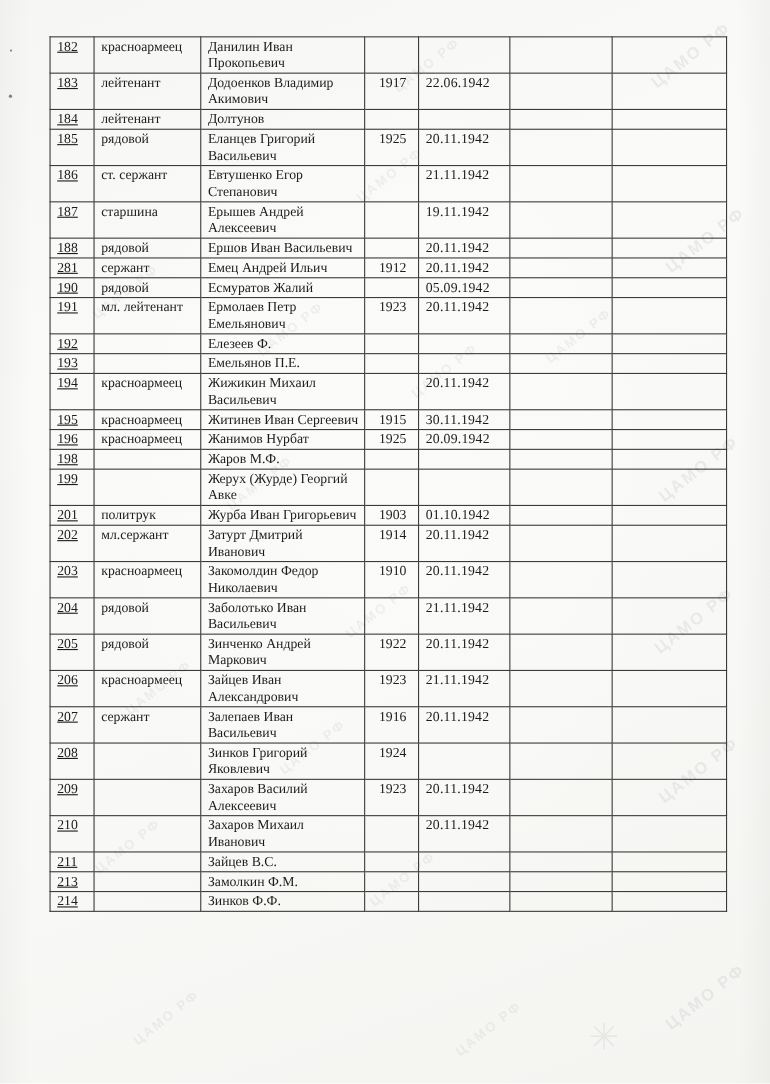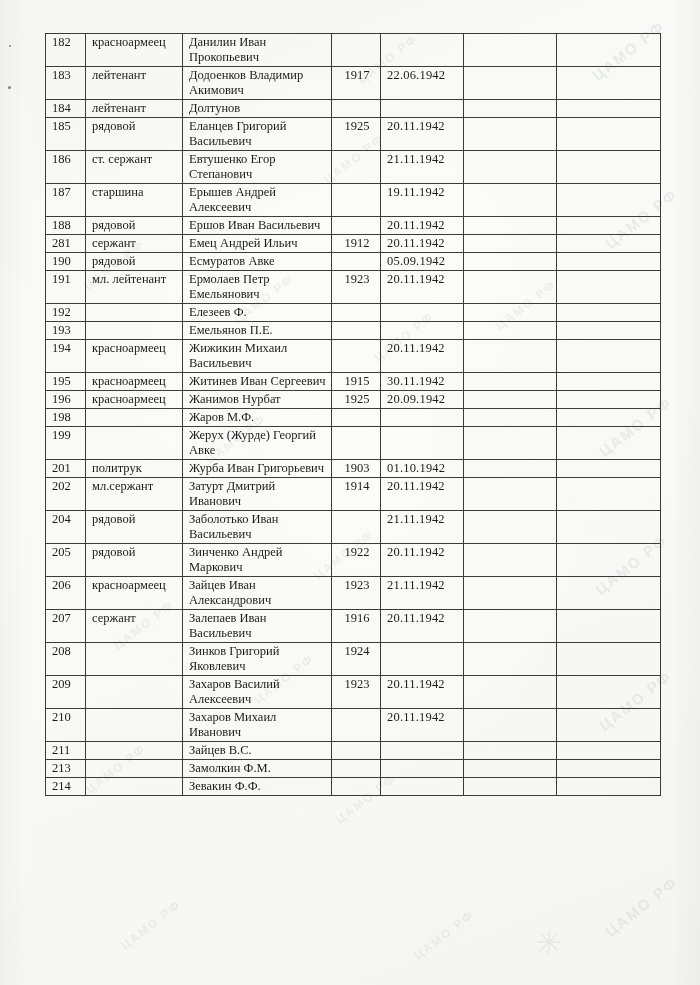--- a/index.html
+++ b/index.html
@@ -72,21 +72,21 @@
     font-size: 12.5px;
     line-height: 15px;
   }
   table.roster td {
     border: 1px solid #3b3b3b;
     vertical-align: top;
     padding: 1px 4px 1px 6px;
     overflow: hidden;
     word-wrap: break-word;
   }
-  td.c-num  { padding-left: 9px; }
+  td.c-num  { padding-left: 9px; text-decoration: underline; }
   td.c-year { text-align: center; padding-left: 2px; padding-right: 2px; }
   td.c-date { padding-left: 7px; letter-spacing: 0.2px; }
 </style>
 </head>
 <body>
 
 <div class="scan-shade"></div>
 
 <span class="wm" style="left:585px; top:42px;">ЦАМО РФ</span>
 <span class="wm small" style="left:352px; top:52px;">ЦАМО РФ</span>
@@ -208,21 +208,21 @@
     <td class="c-name">Емец Андрей Ильич</td>
     <td class="c-year">1912</td>
     <td class="c-date">20.11.1942</td>
     <td class="c-x1"></td>
     <td class="c-x2"></td>
   </tr>
 
   <tr>
     <td class="c-num">190</td>
     <td class="c-rank">рядовой</td>
-    <td class="c-name">Есмуратов Авке</td>
+    <td class="c-name">Есмуратов Жалий</td>
     <td class="c-year"></td>
     <td class="c-date">05.09.1942</td>
     <td class="c-x1"></td>
     <td class="c-x2"></td>
   </tr>
 
   <tr>
     <td class="c-num">191</td>
     <td class="c-rank">мл. лейтенант</td>
     <td class="c-name">Ермолаев Петр Емельянович</td>
@@ -317,20 +317,29 @@
   <tr>
     <td class="c-num">202</td>
     <td class="c-rank">мл.сержант</td>
     <td class="c-name">Затурт Дмитрий Иванович</td>
     <td class="c-year">1914</td>
     <td class="c-date">20.11.1942</td>
     <td class="c-x1"></td>
     <td class="c-x2"></td>
   </tr>
 
+  <tr>
+    <td class="c-num">203</td>
+    <td class="c-rank">красноармеец</td>
+    <td class="c-name">Закомолдин Федор Николаевич</td>
+    <td class="c-year">1910</td>
+    <td class="c-date">20.11.1942</td>
+    <td class="c-x1"></td>
+    <td class="c-x2"></td>
+  </tr>
 
   <tr>
     <td class="c-num">204</td>
     <td class="c-rank">рядовой</td>
     <td class="c-name">Заболотько Иван Васильевич</td>
     <td class="c-year"></td>
     <td class="c-date">21.11.1942</td>
     <td class="c-x1"></td>
     <td class="c-x2"></td>
   </tr>
@@ -412,20 +421,20 @@
     <td class="c-name">Замолкин Ф.М.</td>
     <td class="c-year"></td>
     <td class="c-date"></td>
     <td class="c-x1"></td>
     <td class="c-x2"></td>
   </tr>
 
   <tr>
     <td class="c-num">214</td>
     <td class="c-rank"></td>
-    <td class="c-name">Зевакин Ф.Ф.</td>
+    <td class="c-name">Зинков Ф.Ф.</td>
     <td class="c-year"></td>
     <td class="c-date"></td>
     <td class="c-x1"></td>
     <td class="c-x2"></td>
   </tr>
 </tbody>
 </table>
 
 </body></html>

